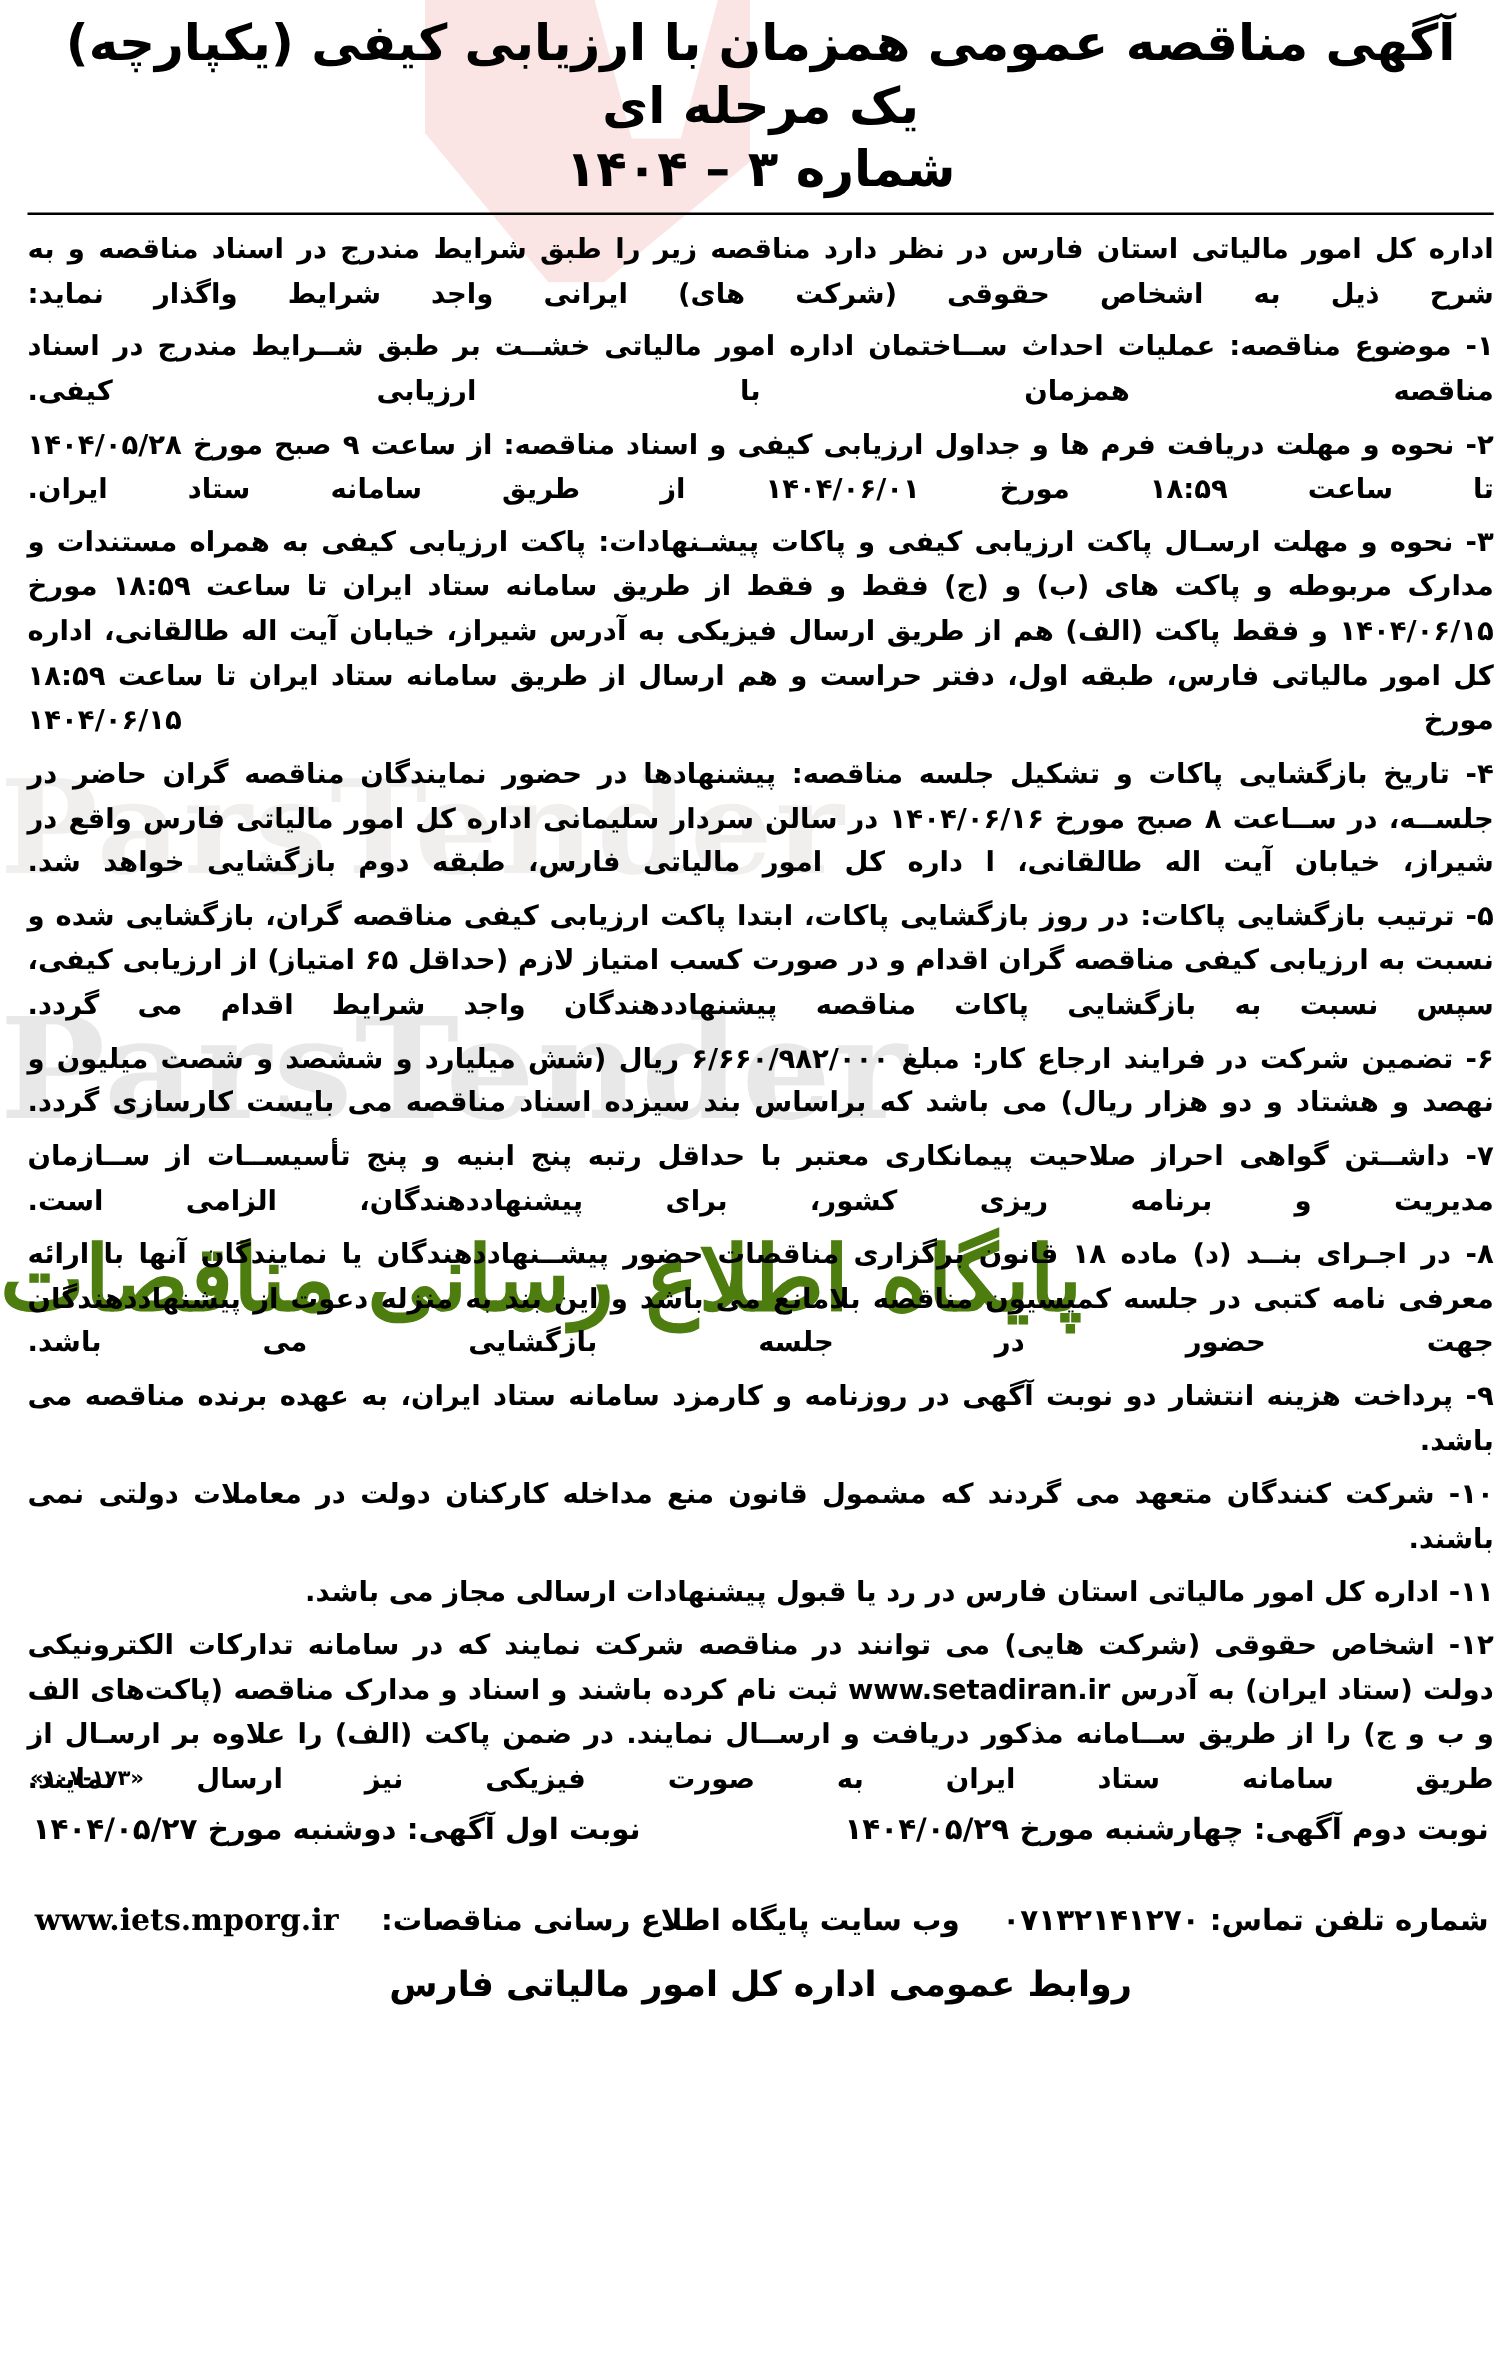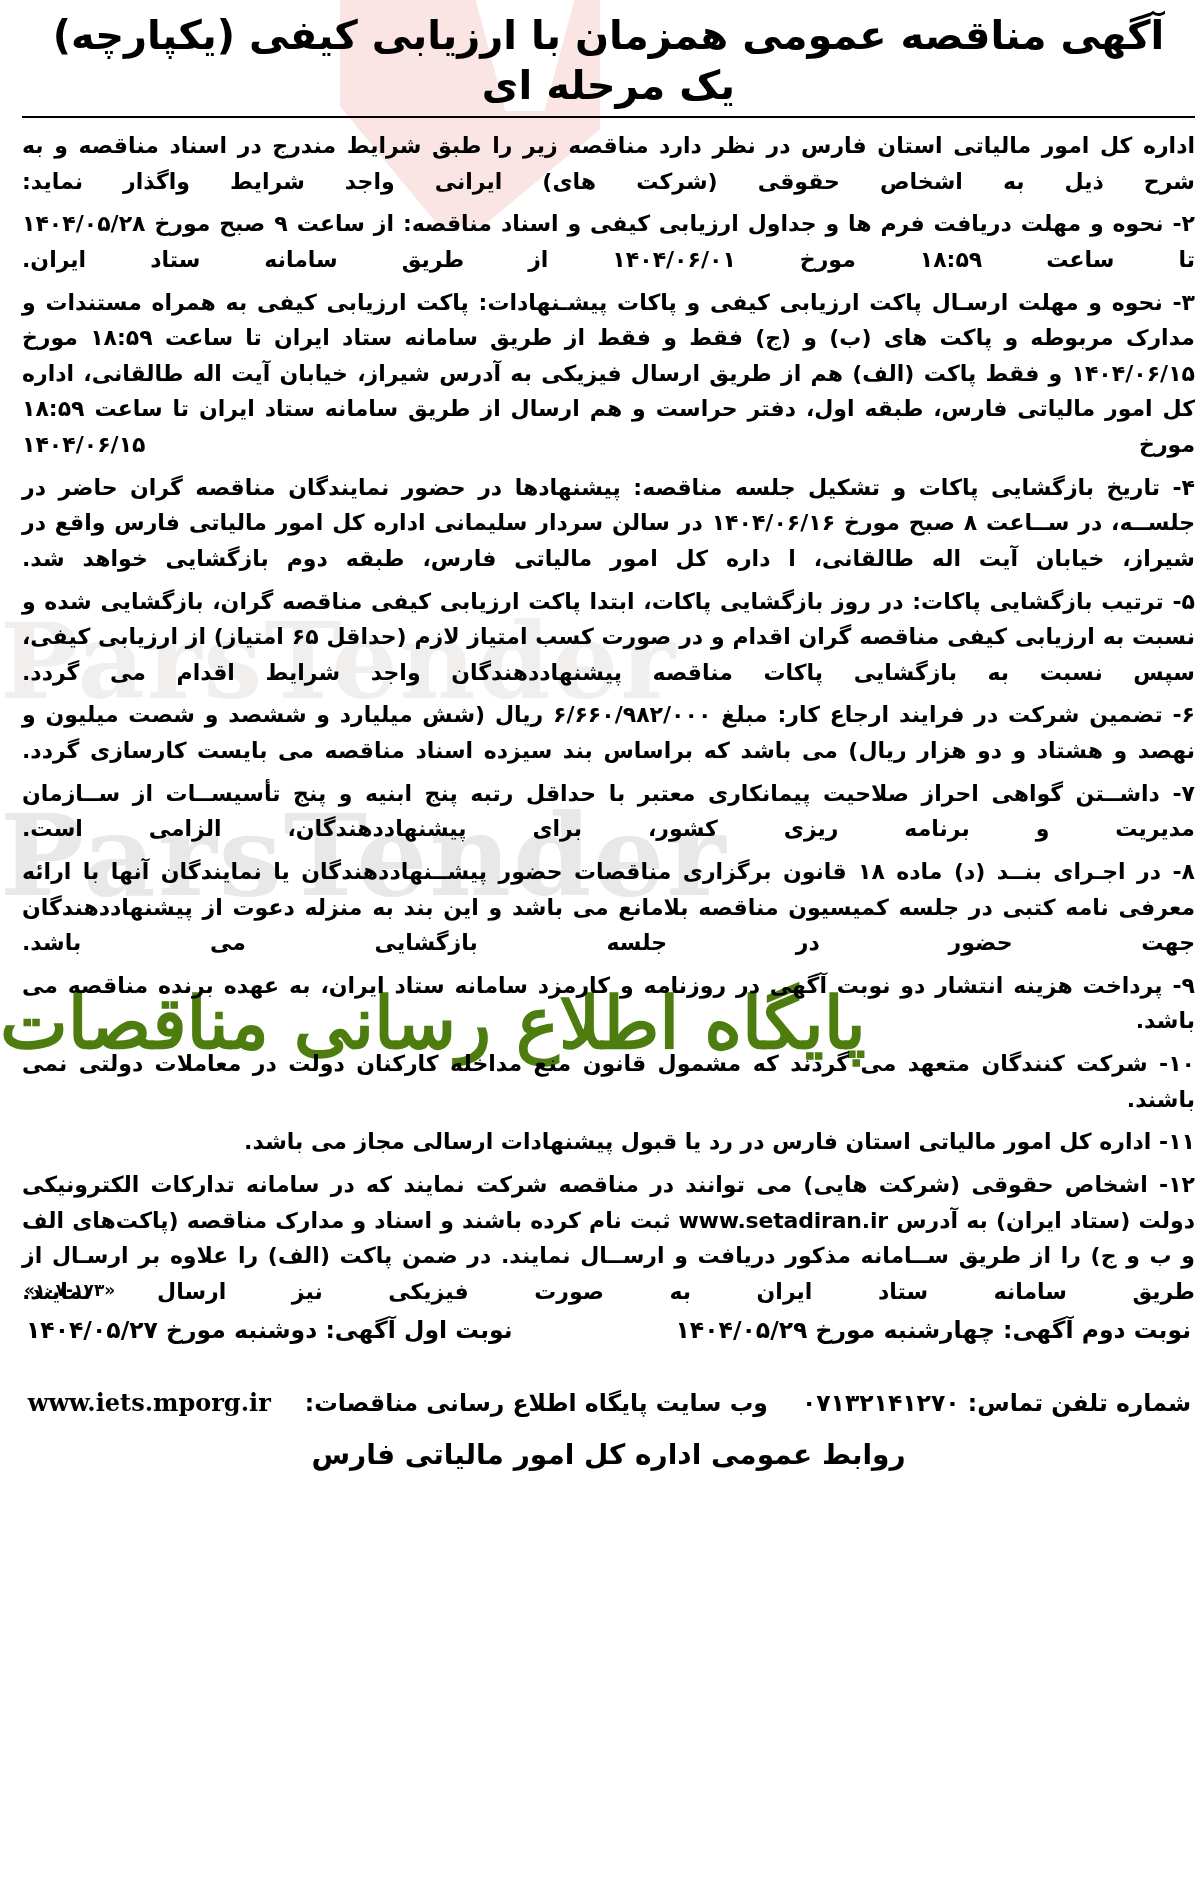--- a/index.html
+++ b/index.html
@@ -160,25 +160,27 @@
   <div class="wm-pink"></div>
   <div class="wm-pink2"></div>
   <div class="wm-text wm-c">ParsTender</div>
   <div class="wm-text wm-a">ParsTender</div>
   <div class="wm-text wm-b">پایگاه اطلاع رسانی مناقصات</div>
 </div>
 
 <div id="page">
 
   <h1 class="title">آگهی مناقصه عمومی همزمان با ارزیابی کیفی (یکپارچه) یک مرحله ای</h1>
+  <h2 class="title-2">شماره ۳ – ۱۴۰۴</h2>
 
   <hr class="hr">
 
   <p class="body">اداره کل امور مالیاتی استان فارس در نظر دارد مناقصه زیر را طبق شرایط مندرج در اسناد مناقصه و به شرح ذیل به اشخاص حقوقی (شرکت های) ایرانی واجد شرایط واگذار نماید:</p>
 
+  <p class="body">۱- موضوع  مناقصه: عملیات احداث ســاختمان اداره امور مالیاتی خشــت بر طبق شــرایط مندرج در اسناد مناقصه همزمان با ارزیابی کیفی.</p>
   <p class="body">۲- نحوه و مهلت دریافت فرم ها و جداول ارزیابی کیفی و اسناد مناقصه: از ساعت ۹ صبح مورخ ۱۴۰۴/۰۵/۲۸ تا ساعت ۱۸:۵۹ مورخ ۱۴۰۴/۰۶/۰۱ از طریق سامانه ستاد ایران.</p>
   <p class="body">۳- نحوه و مهلت ارسـال پاکت ارزیابی کیفی و پاکات پیشـنهادات: پاکت ارزیابی کیفی به همراه مستندات و مدارک مربوطه و پاکت های (ب) و (ج) فقط و فقط از طریق سامانه ستاد ایران تا ساعت ۱۸:۵۹ مورخ ۱۴۰۴/۰۶/۱۵ و فقط پاکت (الف) هم از طریق ارسال فیزیکی به آدرس شیراز، خیابان آیت اله طالقانی، اداره کل امور مالیاتی فارس، طبقه اول، دفتر حراست و هم ارسال از طریق سامانه ستاد ایران تا ساعت ۱۸:۵۹ مورخ ۱۴۰۴/۰۶/۱۵</p>
   <p class="body">۴- تاریخ بازگشایی پاکات و تشکیل جلسه مناقصه: پیشنهادها در حضور نمایندگان مناقصه گران حاضر در جلســه، در ســاعت ۸ صبح مورخ ۱۴۰۴/۰۶/۱۶ در سالن سردار سلیمانی اداره کل امور مالیاتی فارس واقع در شیراز، خیابان آیت اله طالقانی، ا داره کل امور مالیاتی فارس، طبقه دوم بازگشایی خواهد شد.</p>
   <p class="body">۵- ترتیب بازگشایی پاکات: در روز بازگشایی پاکات، ابتدا پاکت ارزیابی کیفی مناقصه گران، بازگشایی شده و نسبت به ارزیابی کیفی مناقصه گران اقدام و در صورت کسب امتیاز لازم (حداقل ۶۵ امتیاز) از ارزیابی کیفی، سپس نسبت به بازگشایی پاکات مناقصه پیشنهاددهندگان واجد شرایط اقدام می گردد.</p>
   <p class="body">۶- تضمین شرکت در فرایند ارجاع کار: مبلغ ۶/۶۶۰/۹۸۲/۰۰۰ ریال (شش میلیارد و ششصد و شصت میلیون و نهصد و هشتاد و دو هزار ریال) می باشد که براساس بند سیزده اسناد مناقصه می بایست کارسازی  گردد.</p>
   <p class="body">۷- داشــتن گواهی احراز صلاحیت پیمانکاری معتبر با حداقل رتبه پنج ابنیه و پنج تأسیســات از ســازمان مدیریت و برنامه ریزی کشور، برای پیشنهاددهندگان، الزامی است.</p>
   <p class="body">۸- در اجـرای بنــد (د) ماده ۱۸ قانون برگزاری مناقصات حضور پیشــنهاددهندگان یا نمایندگان آنها با ارائه معرفی نامه کتبی در جلسه کمیسیون مناقصه بلامانع می باشد و این بند به منزله دعوت از پیشنهاددهندگان جهت حضور در جلسه بازگشایی می باشد.</p>
   <p class="body lastline-right">۹- پرداخت هزینه انتشار دو نوبت آگهی در روزنامه و کارمزد سامانه ستاد ایران، به عهده برنده مناقصه می باشد.</p>
   <p class="body lastline-right">۱۰- شرکت کنندگان متعهد می گردند که مشمول قانون منع مداخله کارکنان دولت در معاملات دولتی نمی باشند.</p>
   <p class="body lastline-right">۱۱- اداره کل امور مالیاتی استان فارس در رد یا قبول پیشنهادات ارسالی مجاز می باشد.</p>

